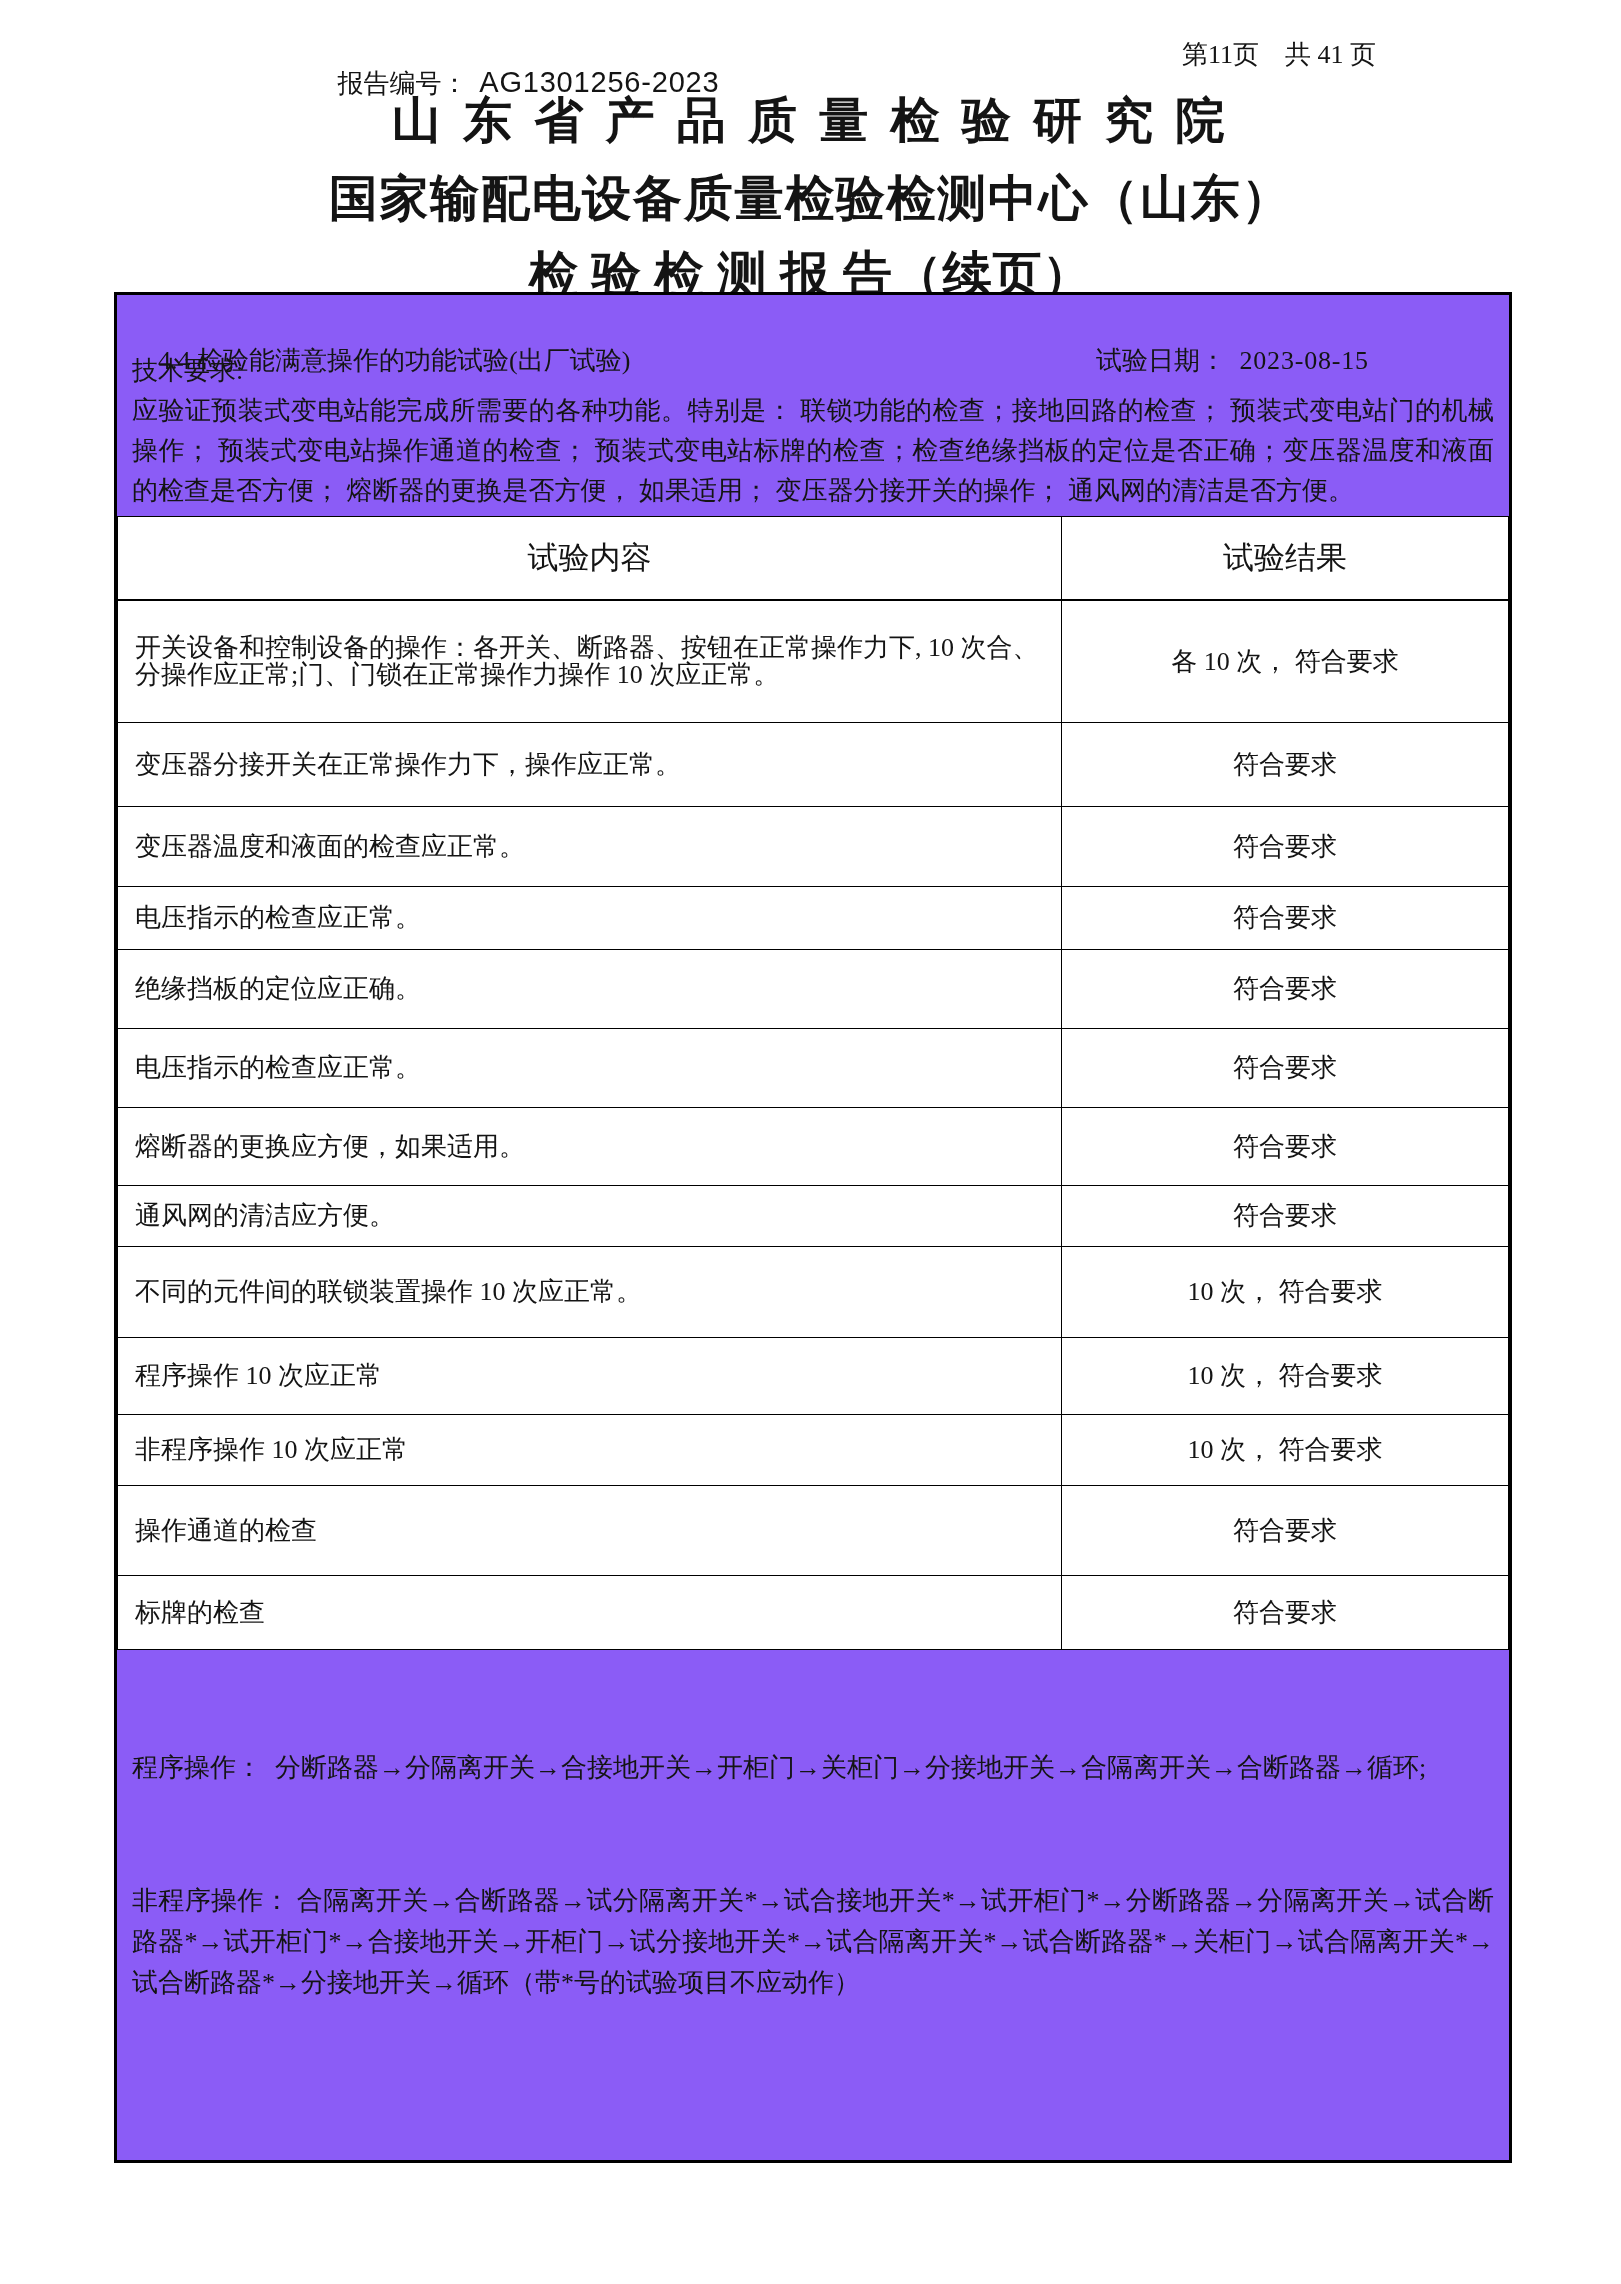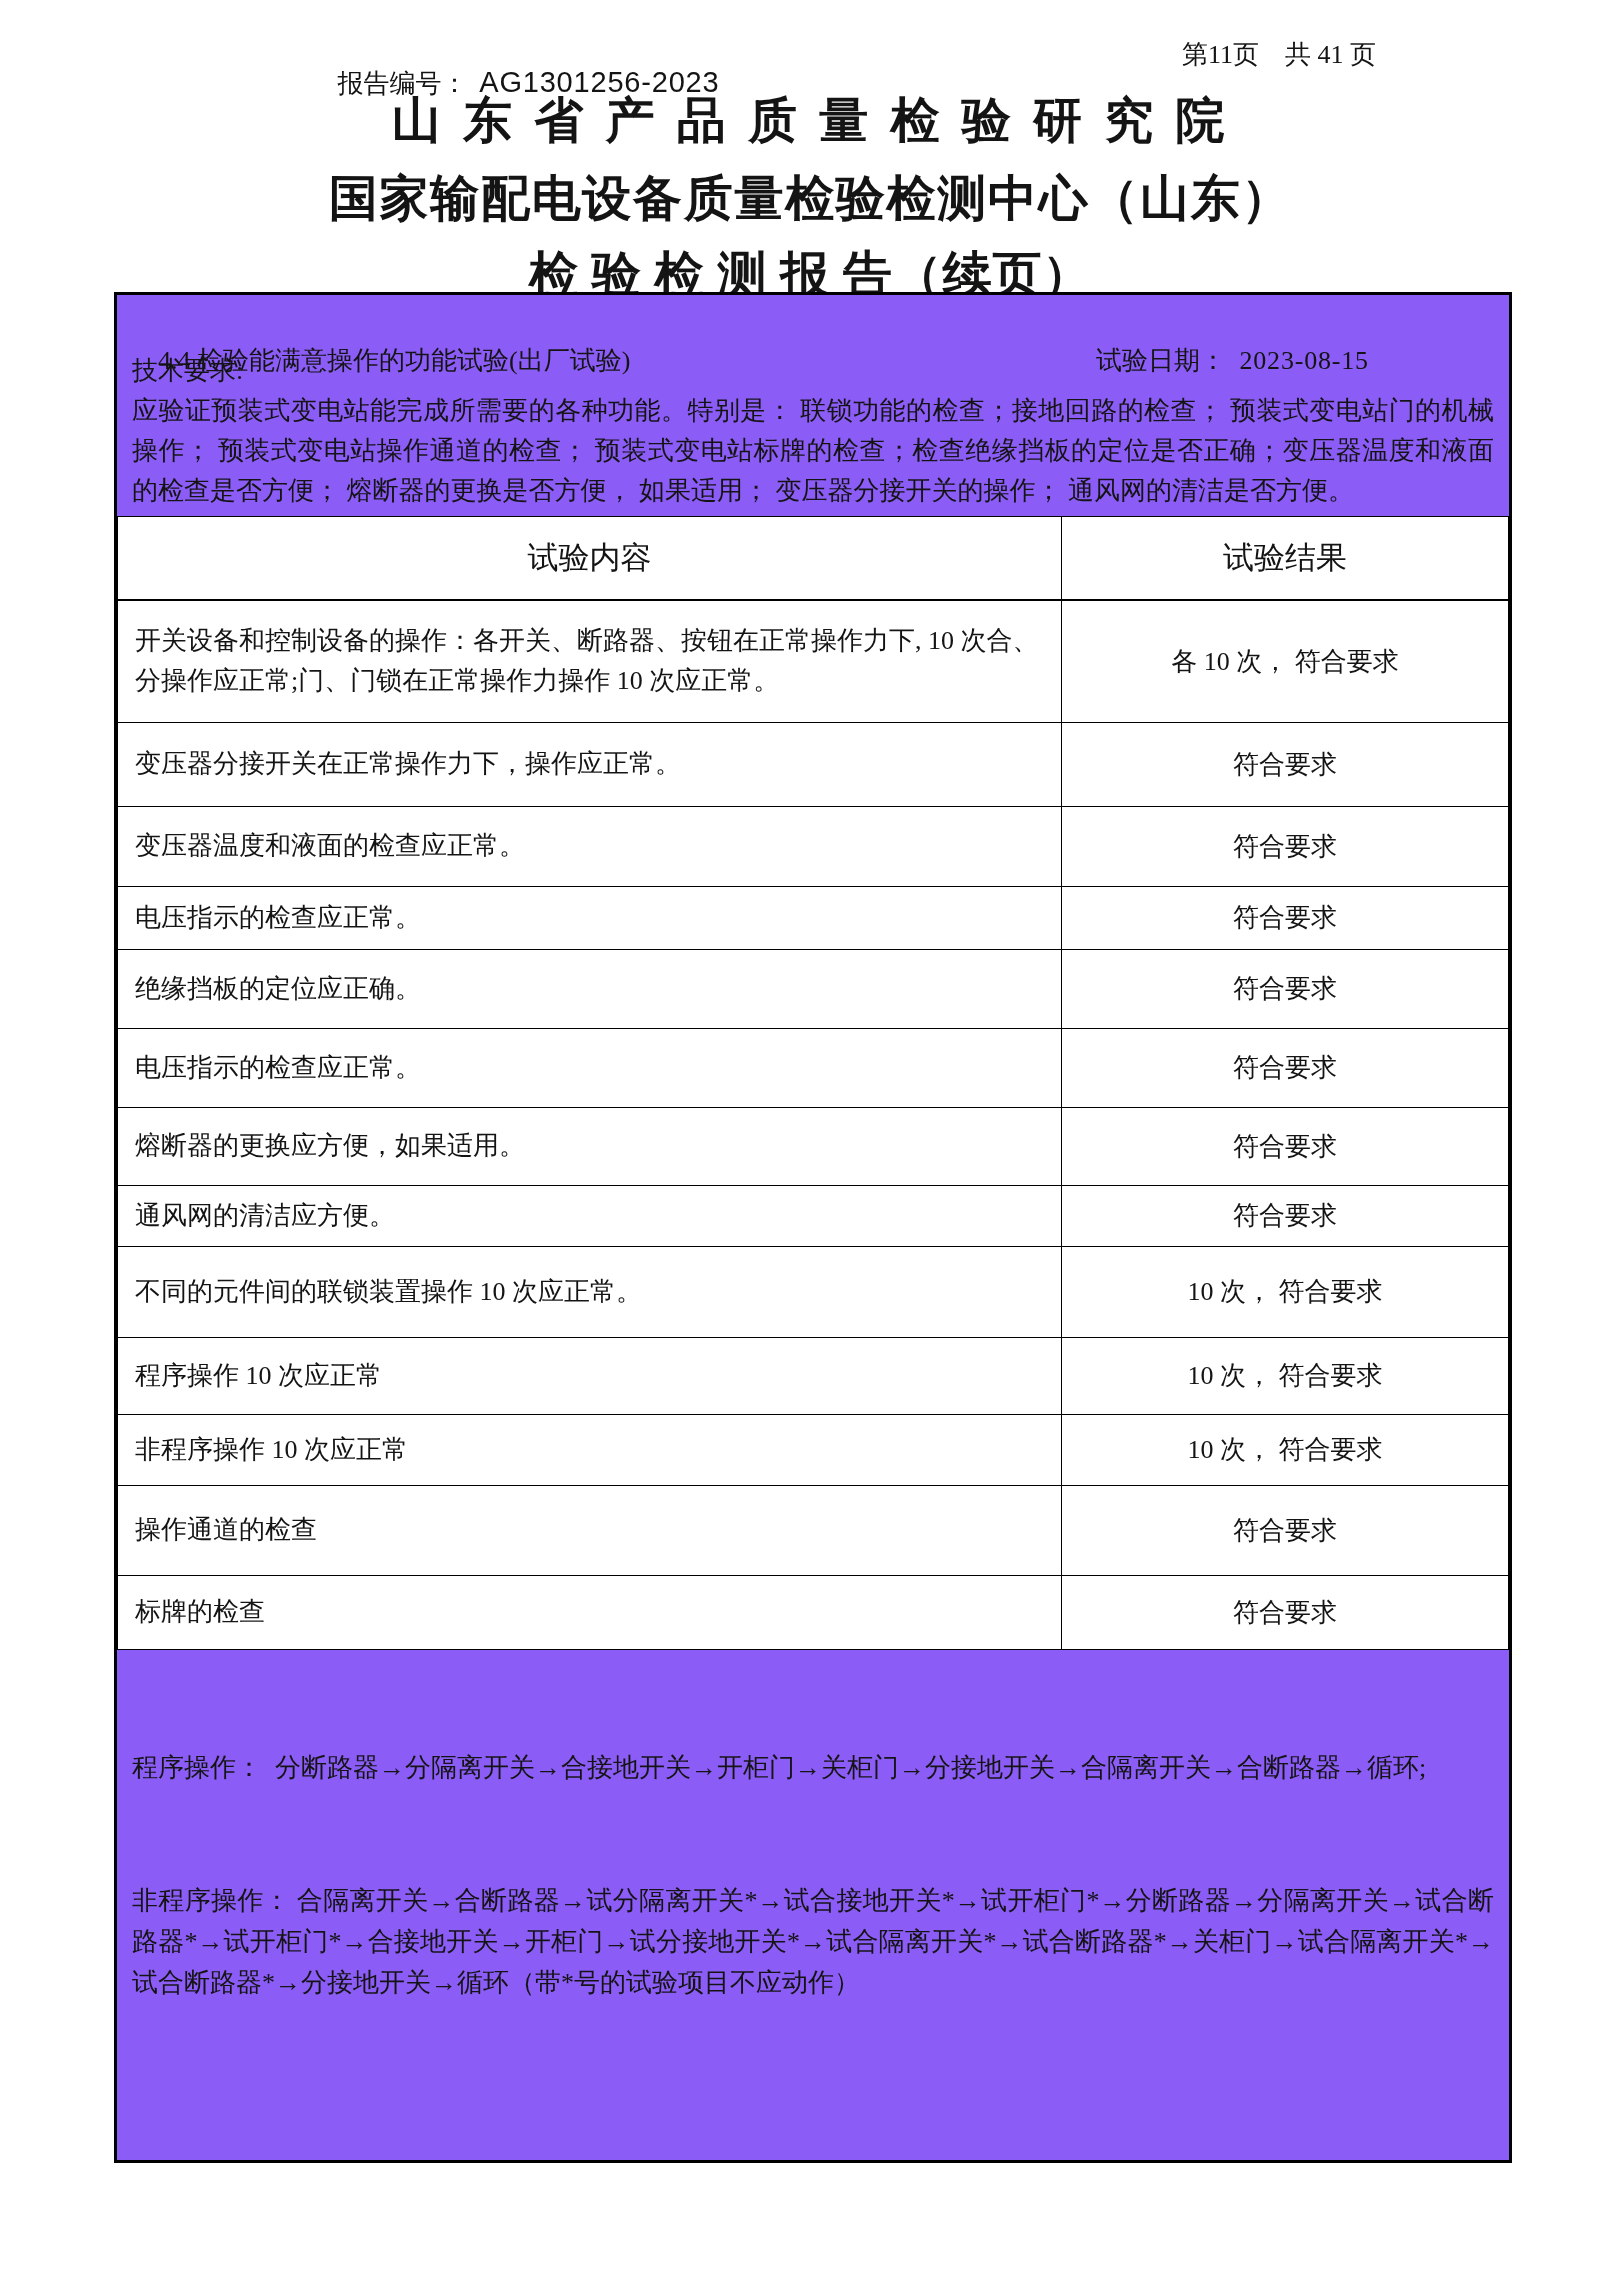--- a/index.html
+++ b/index.html
@@ -58,21 +58,21 @@
   .test-table th, .test-table td { border: 1.7px solid #000; background: #fff; }
   .test-table th {
     height: 84px; font-weight: normal; font-size: 31px;
     text-align: center; vertical-align: middle;
     border-bottom-width: 2.5px;
   }
   .test-table th.col-content { width: 944px; }
   .test-table td.cell-content {
     padding: 6.8px 13.5px 6.8px 17px;
     text-align: left; vertical-align: middle;
-    line-height: 40px; white-space: pre-wrap;
+    line-height: 27px; white-space: pre-wrap;
   }
   .test-table td.cell-result {
     text-align: center; vertical-align: middle; white-space: pre;
   }
   .footer-notes {
     margin: 15px 15px 0 15px;
     font-size: 26px; line-height: 41px;
     text-align: justify; white-space: pre-wrap;
   }
   .footer-notes p + p { margin-top: 10px; }

